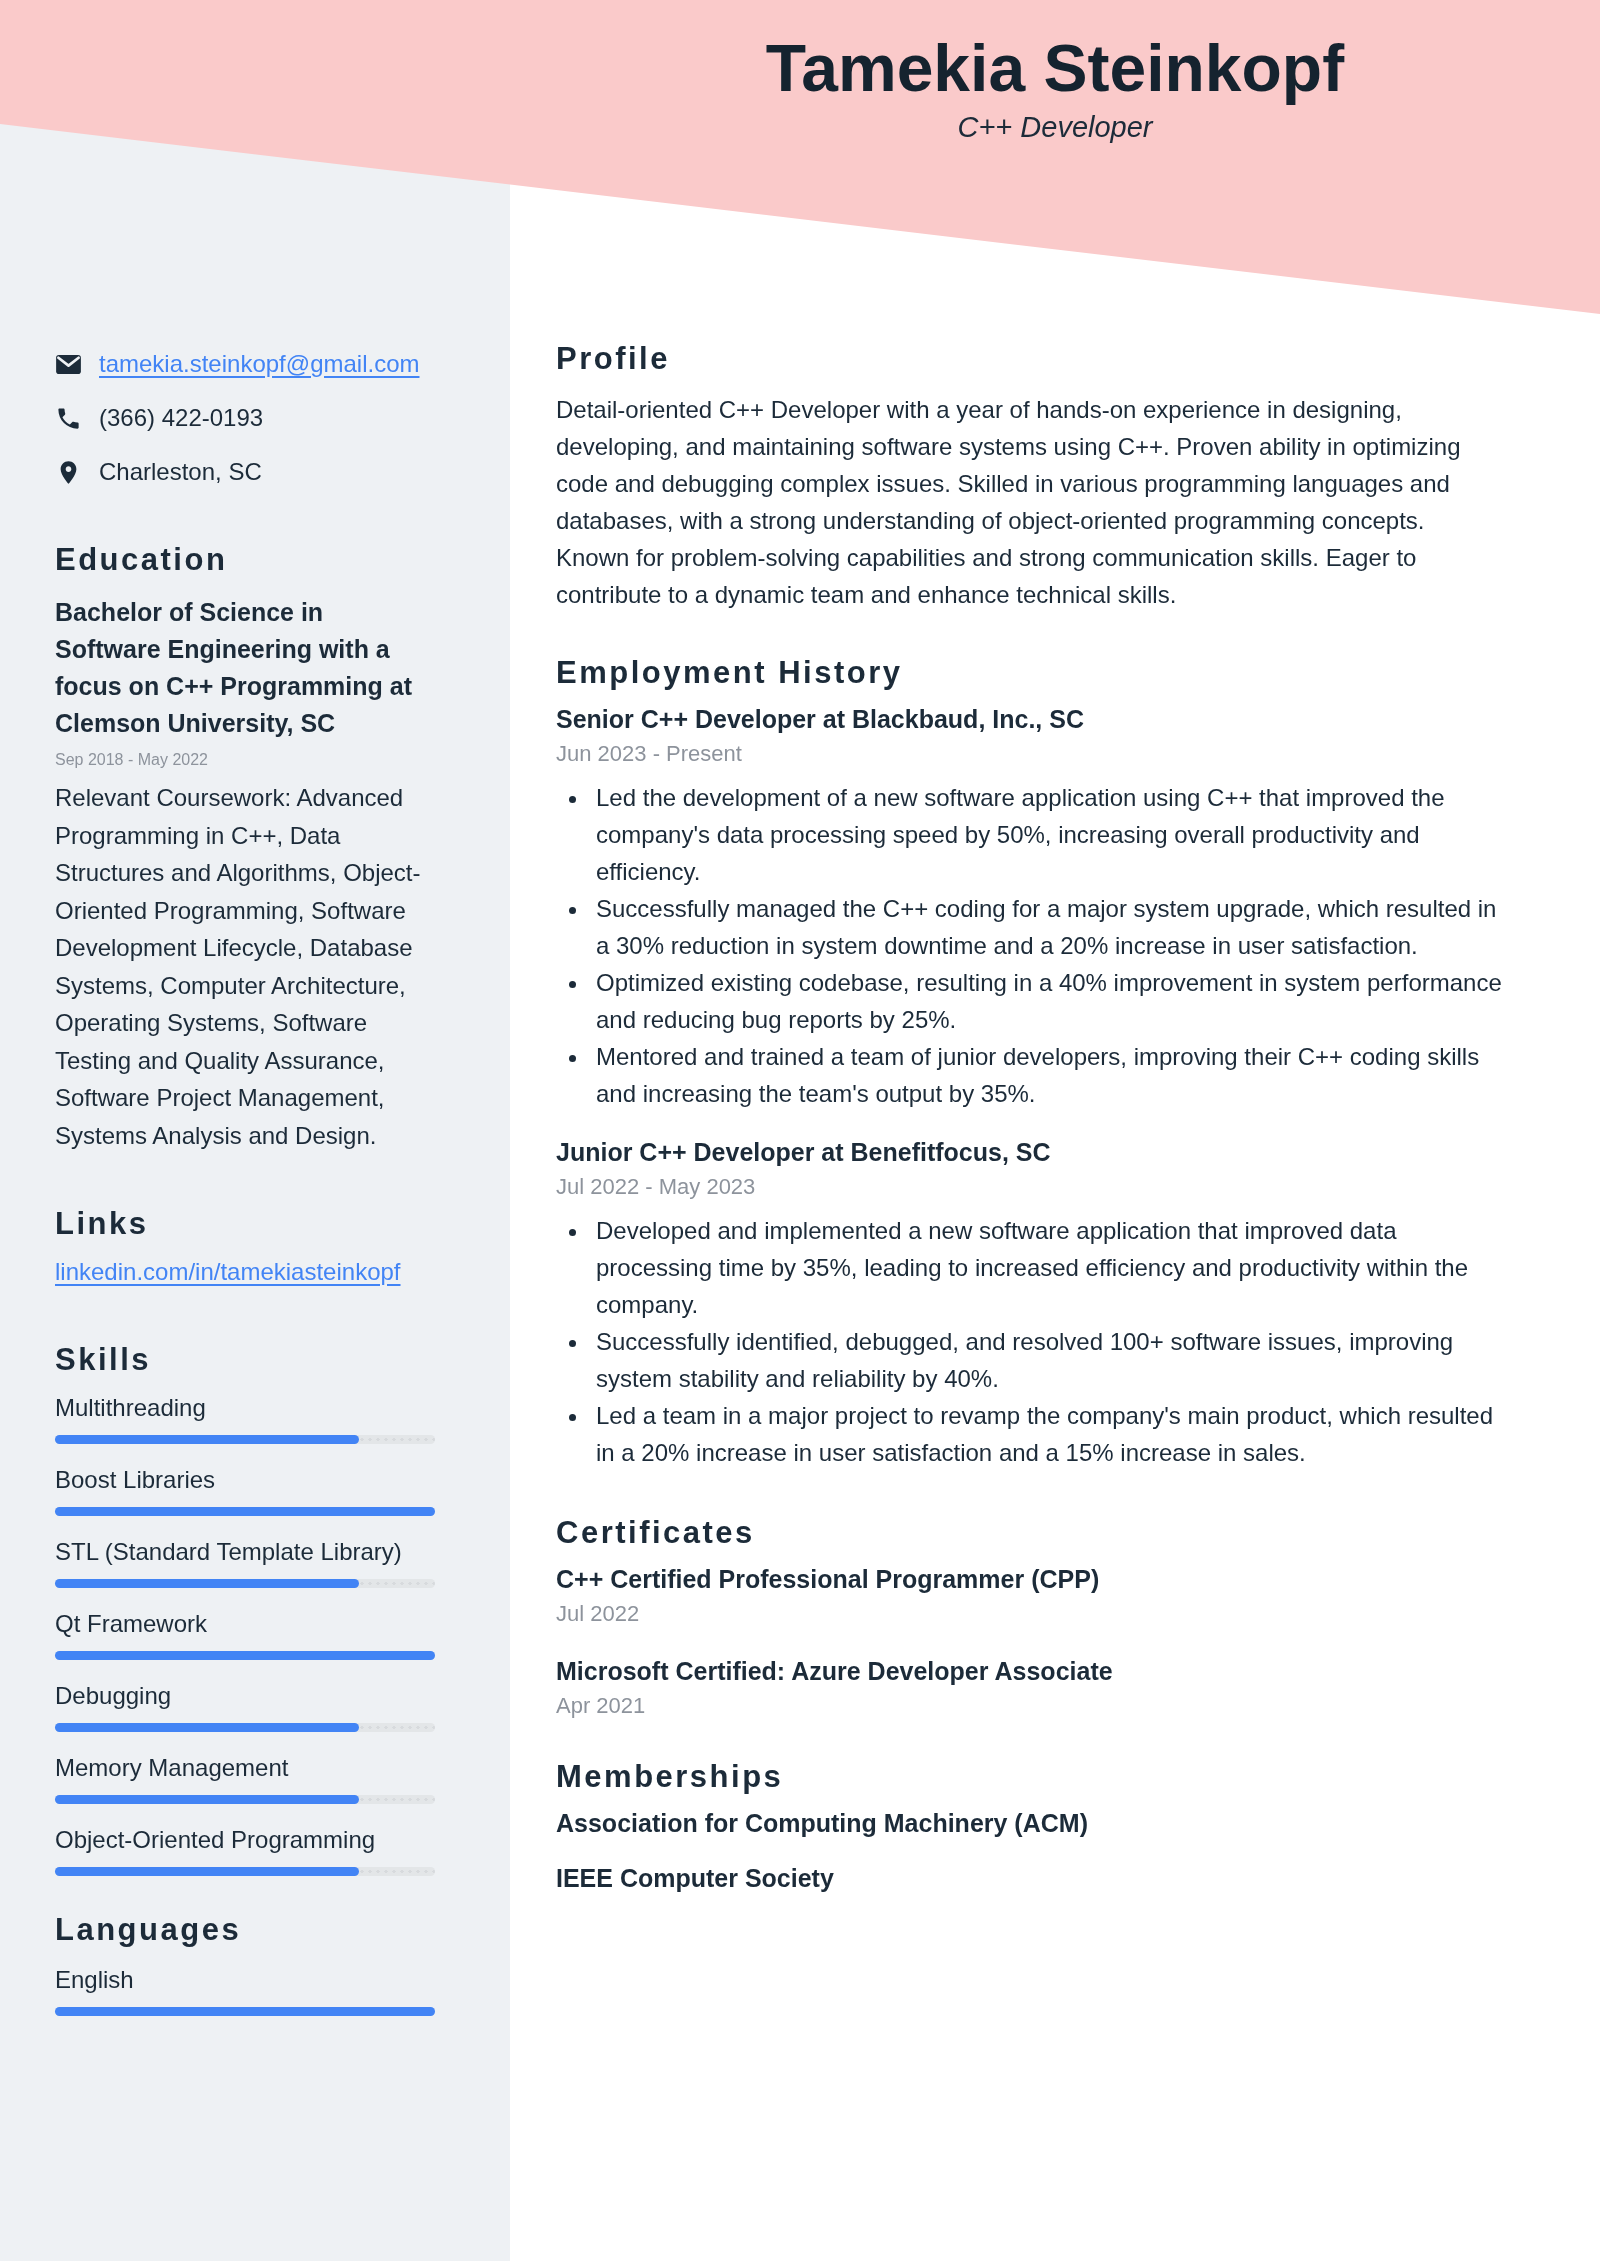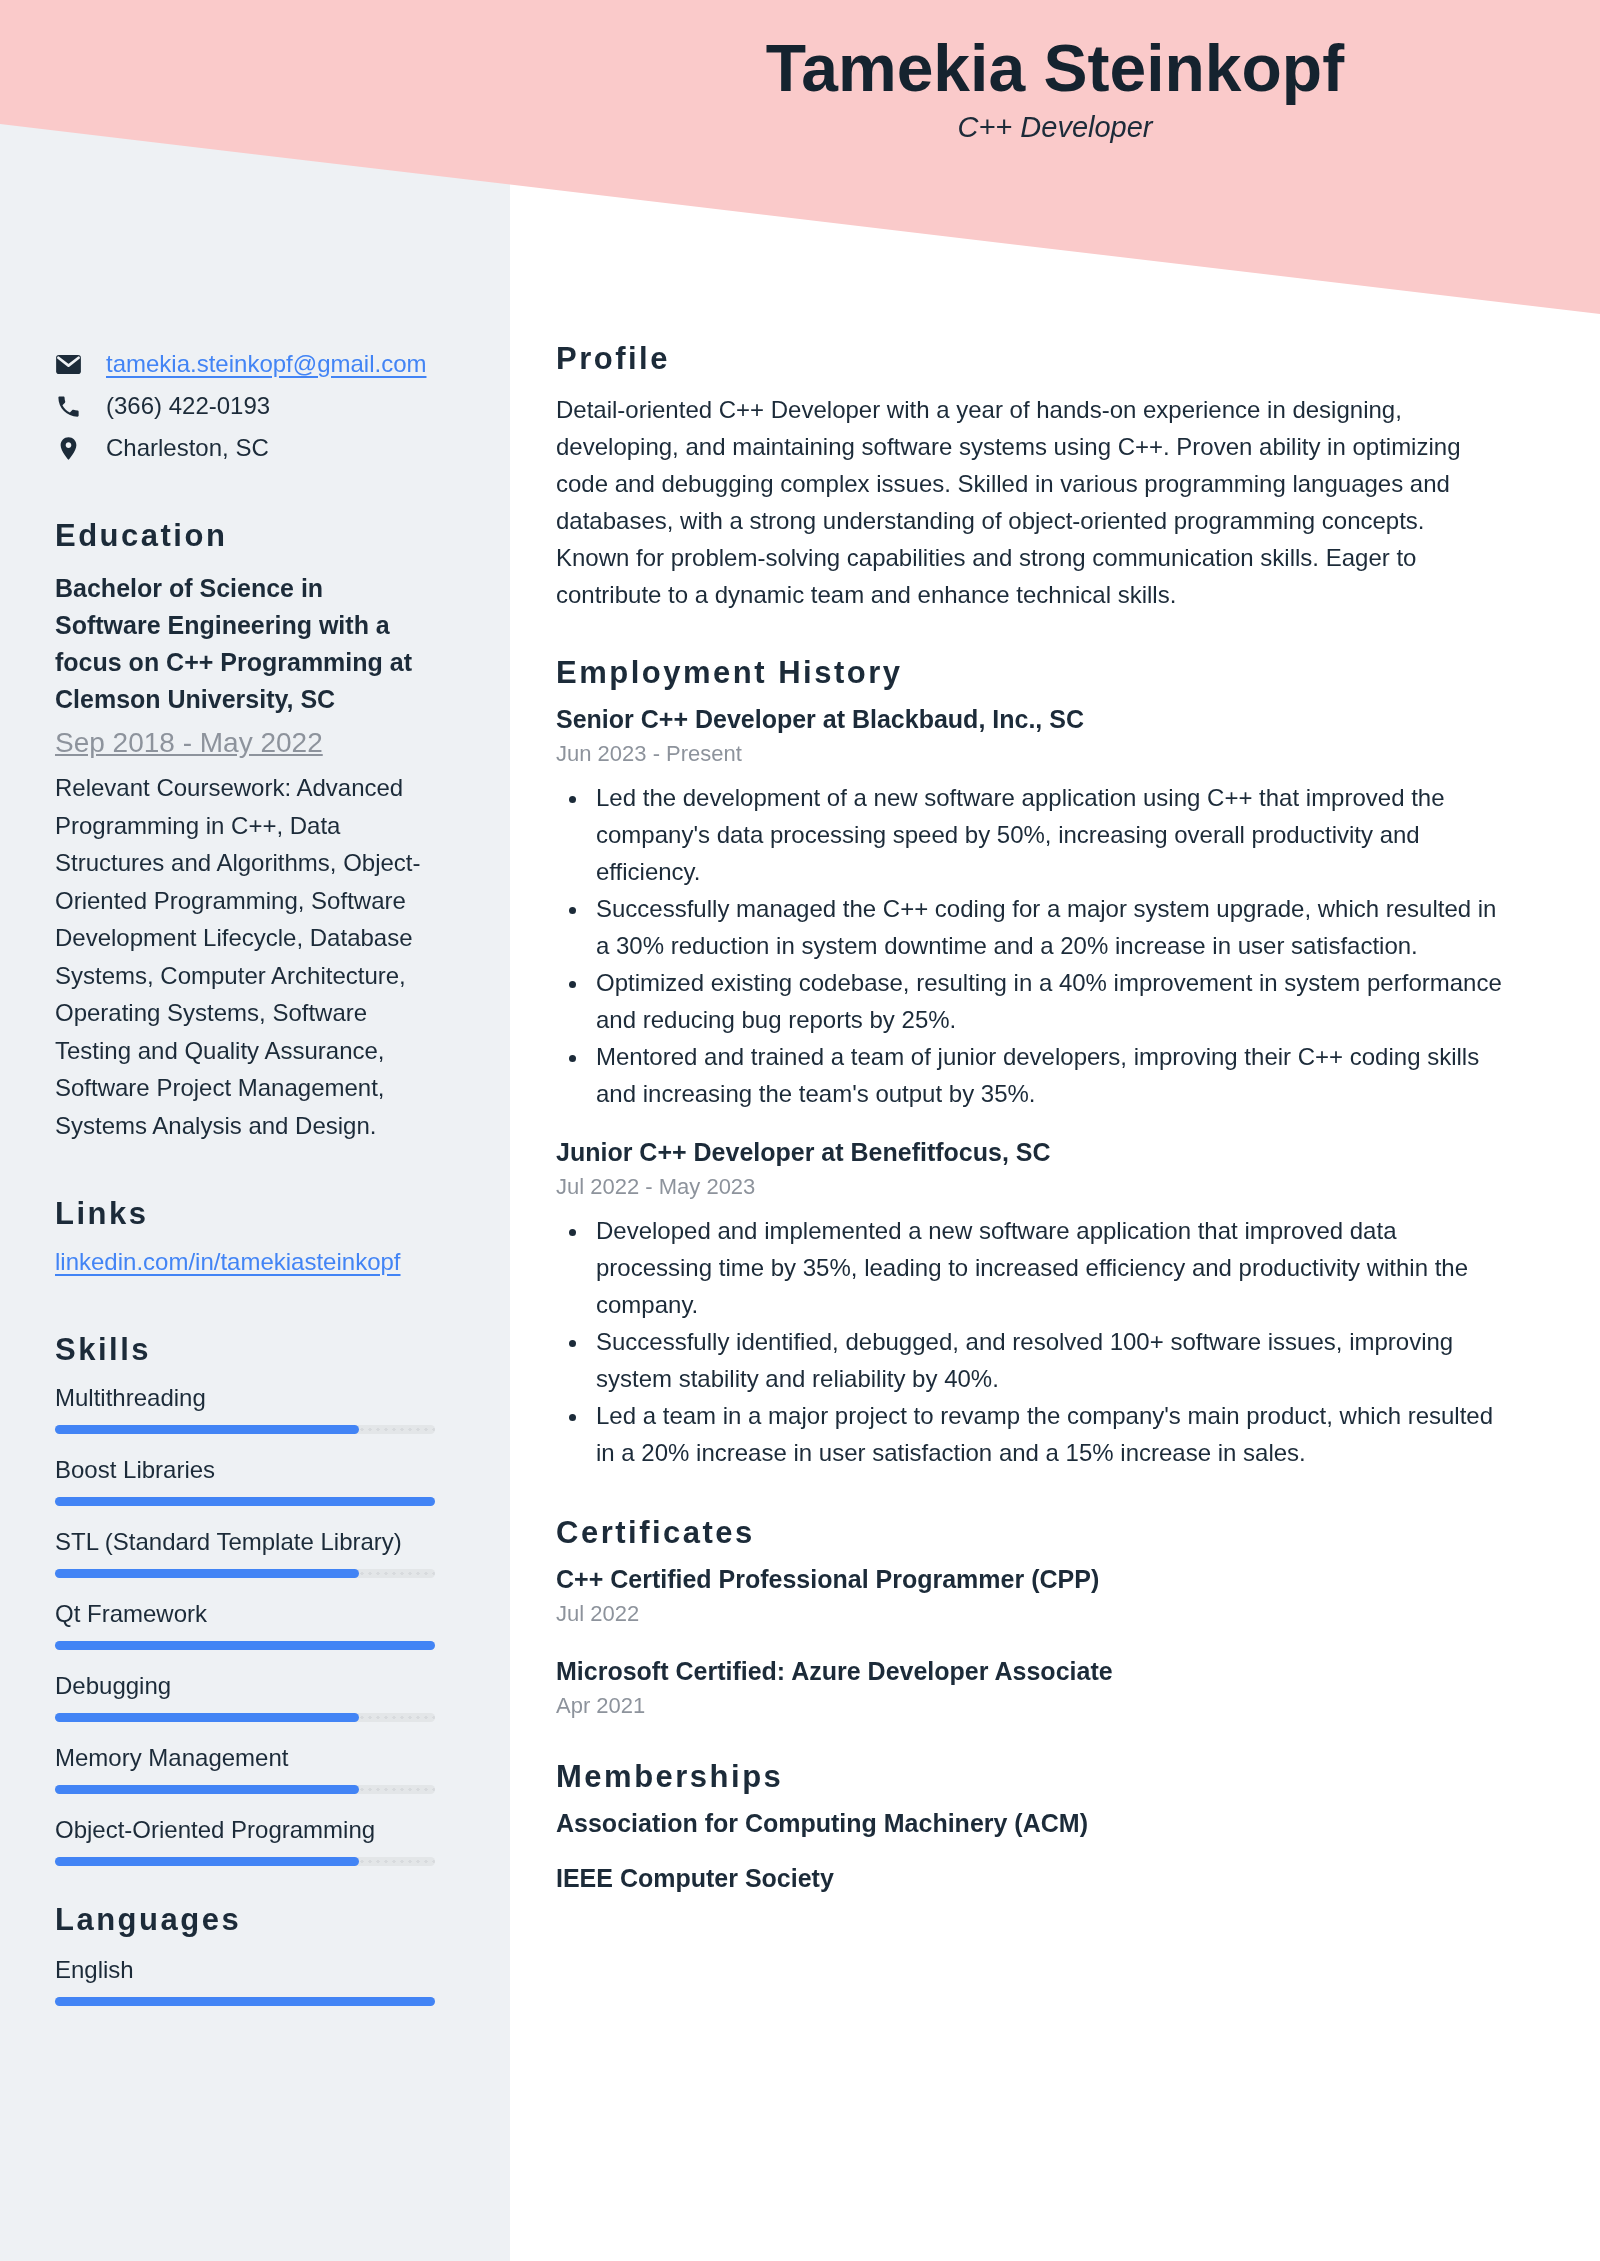--- a/index.html
+++ b/index.html
@@ -37,28 +37,28 @@
   .item-date{font-size:22px;color:var(--gray);margin:0 0 12px 0;}
   ul.bullets{margin:0 0 26px 0;padding:0 0 0 34px;}
   ul.bullets li{font-size:24px;line-height:37px;padding-left:6px;}
 
   .cert{margin:0 0 30px 0;}
   .cert .item-date{margin-bottom:0;}
   .membership{font-size:25px;font-weight:bold;margin:0 0 26px 0;}
 
   
   .contact{margin:0 0 56px 0;}
-  .contact-row{display:flex;align-items:center;gap:24px;margin-bottom:14px;font-size:24px;}
+  .contact-row{display:flex;align-items:center;gap:17px;margin-bottom:26px;font-size:24px;}
   .contact-row .cicon{width:27px;height:27px;flex:0 0 27px;display:inline-flex;}
   .contact-row .cicon svg{width:100%;height:100%;}
   a.link{color:var(--blue);text-decoration:underline;text-underline-offset:4px;}
 
   .side-heading{font-size:31px;font-weight:bold;letter-spacing:2.5px;color:var(--dark);margin:0 0 16px 0;}
   .side-bold{font-size:25px;font-weight:bold;line-height:37px;margin:0 0 9px 0;}
-  .side-date{font-size:28px;color:var(--gray);margin:0 0 10px 0;text-decoration:underline;}
+  .side-date{font-size:16px;color:var(--gray);margin:0 0 10px 0;}
   .side-text{font-size:24px;line-height:37.5px;margin:0 0 52px 0;}
 
   .links-block{margin:0 0 56px 0;}
   .links-block a{font-size:24px;}
 
   .skill{margin:0 0 22px 0;}
   .skill-label{font-size:24px;margin:0 0 13px 0;}
   .bar{position:relative;width:380px;height:9px;border-radius:5px;background:var(--track);
        background-image:radial-gradient(circle at 3px 50%, #d7dadd 1.6px, rgba(0,0,0,0) 1.7px);
        background-size:8px 9px;}

